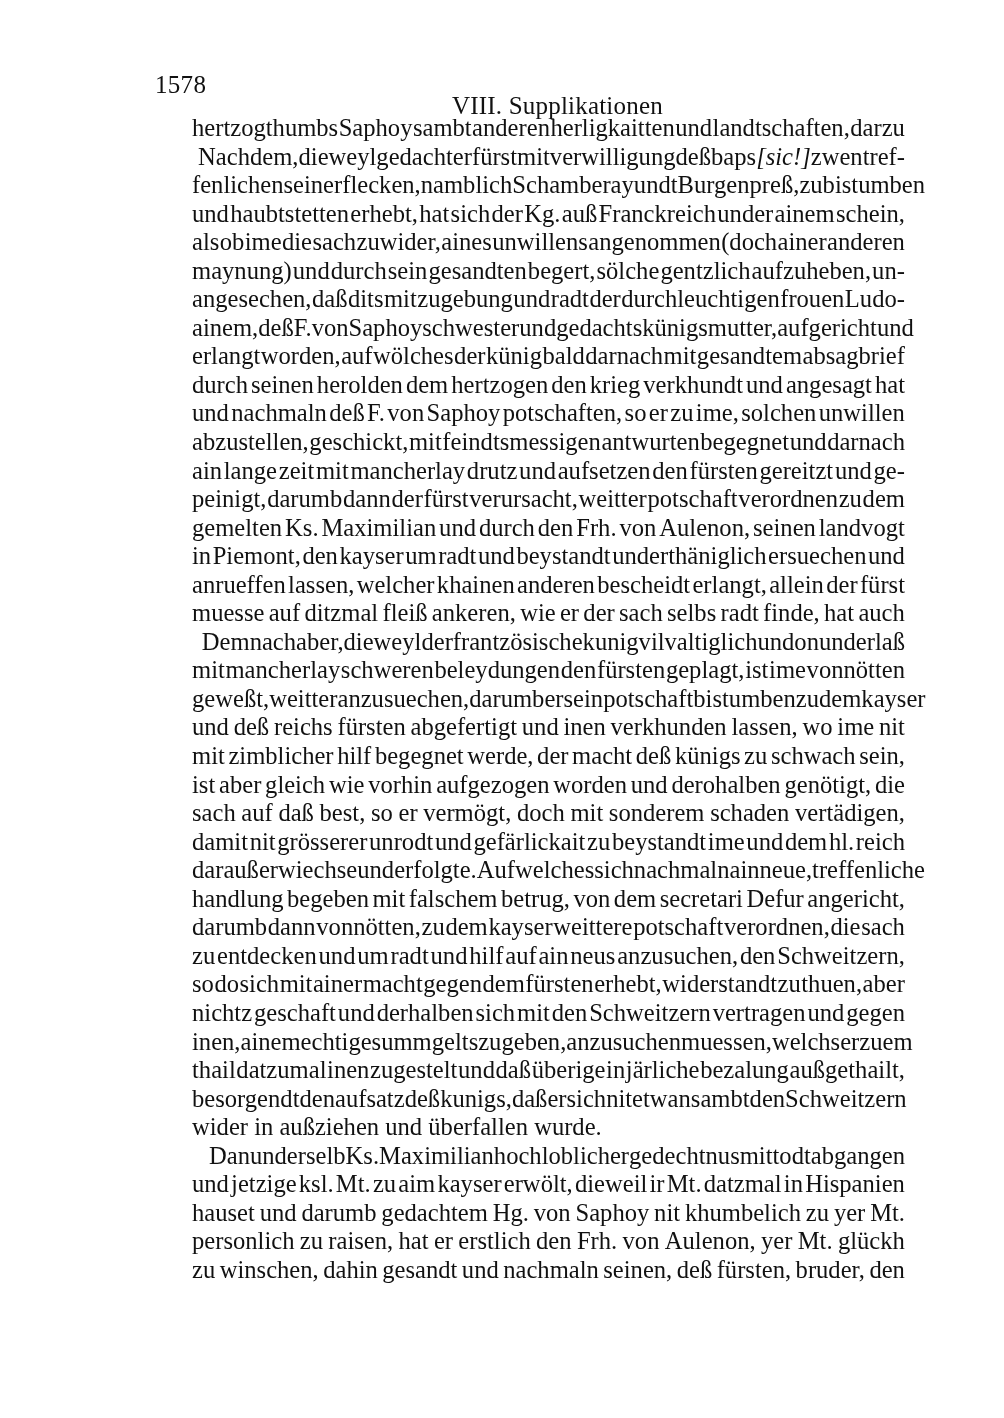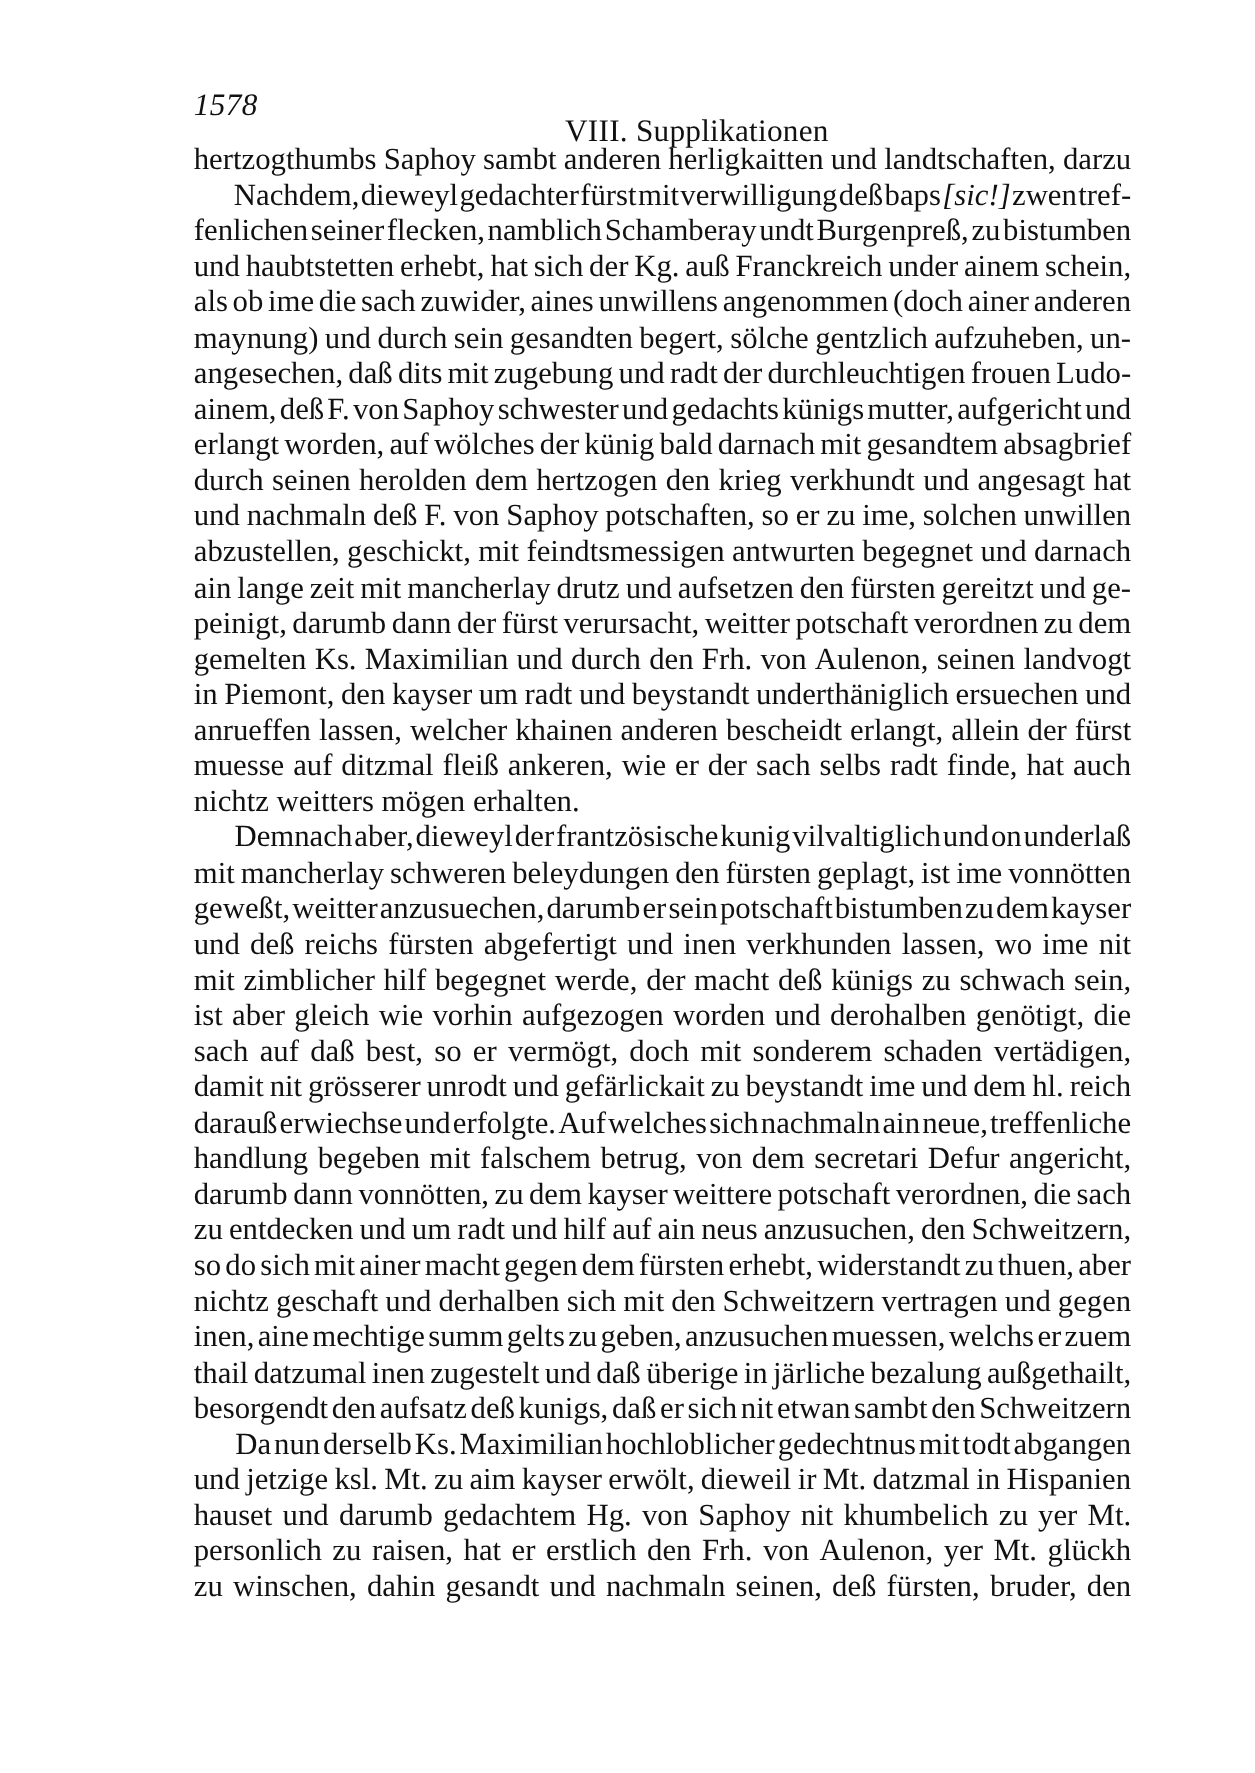--- a/index.html
+++ b/index.html
@@ -32,34 +32,34 @@
     position: relative;
     height: 44px;
     font-size: 25px;
     line-height: 30px;
   }
   .folio {
     position: absolute;
     left: 0;
     top: 0;
     letter-spacing: 0.3px;
-    font-style: italic;
   }
   .head-title {
     position: absolute;
     left: 297px;
     top: 0;
     letter-spacing: 0.2px;
     margin-top: 21px;
   }
 
   
   .body-text {
     font-size: 24.6px;
     line-height: 28.55px;
+    margin-left: 37px;
   }
   .para {
     margin: 0;
   }
   .line {
     display: block;
     white-space: nowrap;
     position: relative;
   }
   
@@ -325,21 +325,20 @@
             <span class="w">wie</span>
             <span class="w">er</span>
             <span class="w">der</span>
             <span class="w">sach</span>
             <span class="w">selbs</span>
             <span class="w">radt</span>
             <span class="w">finde,</span>
             <span class="w">hat</span>
             <span class="w">auch</span>
           </span>
-          <span class="line last">nichtz weitters mögen erhalten.</span>
         </p>
         <p class="para">
           <span class="line just">
             <span class="indent"></span>
             <span class="w">Demnach</span>
             <span class="w">aber,</span>
             <span class="w">dieweyl</span>
             <span class="w">der</span>
             <span class="w">frantzösische</span>
             <span class="w">kunig</span>
@@ -560,20 +559,21 @@
             <span class="w">kunigs,</span>
             <span class="w">daß</span>
             <span class="w">er</span>
             <span class="w">sich</span>
             <span class="w">nit</span>
             <span class="w">etwan</span>
             <span class="w">sambt</span>
             <span class="w">den</span>
             <span class="w">Schweitzern</span>
           </span>
+          <span class="line last">wider in außziehen und überfallen wurde.</span>
         </p>
         <p class="para">
           <span class="line just">
             <span class="indent"></span>
             <span class="w">Da</span>
             <span class="w">nun</span>
             <span class="w">derselb</span>
             <span class="w">Ks.</span>
             <span class="w">Maximilian</span>
             <span class="w">hochloblicher</span>

